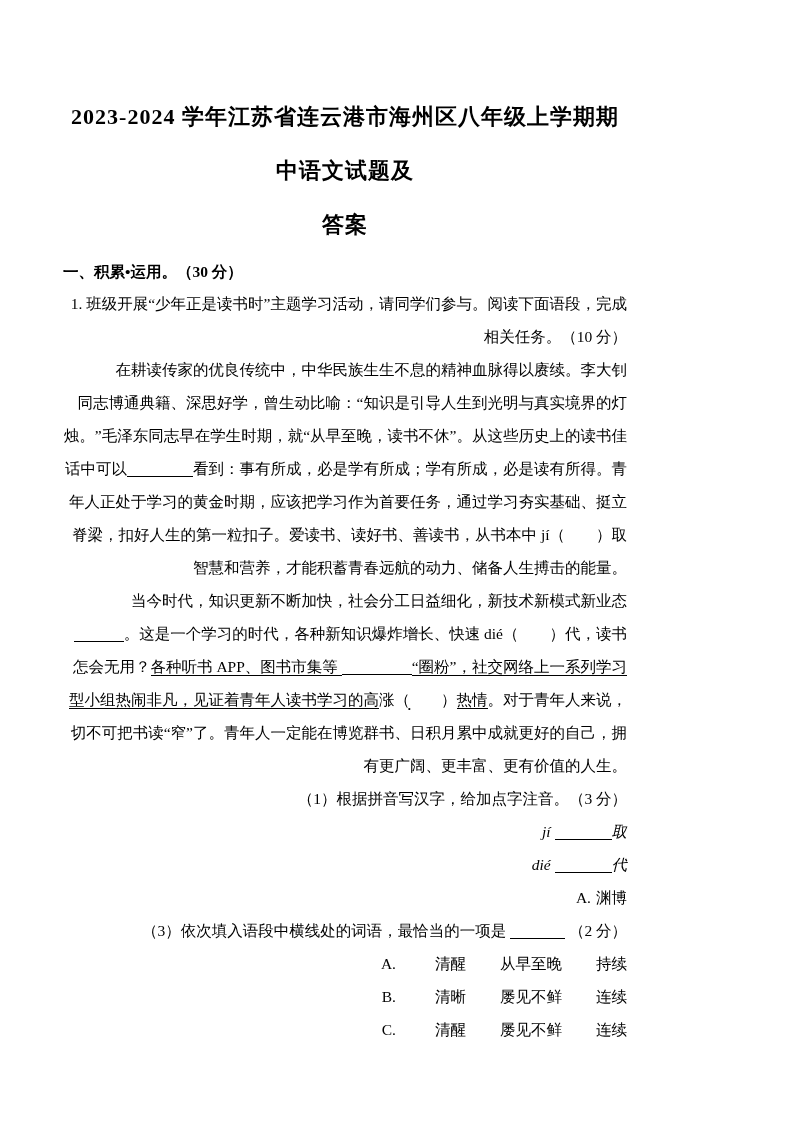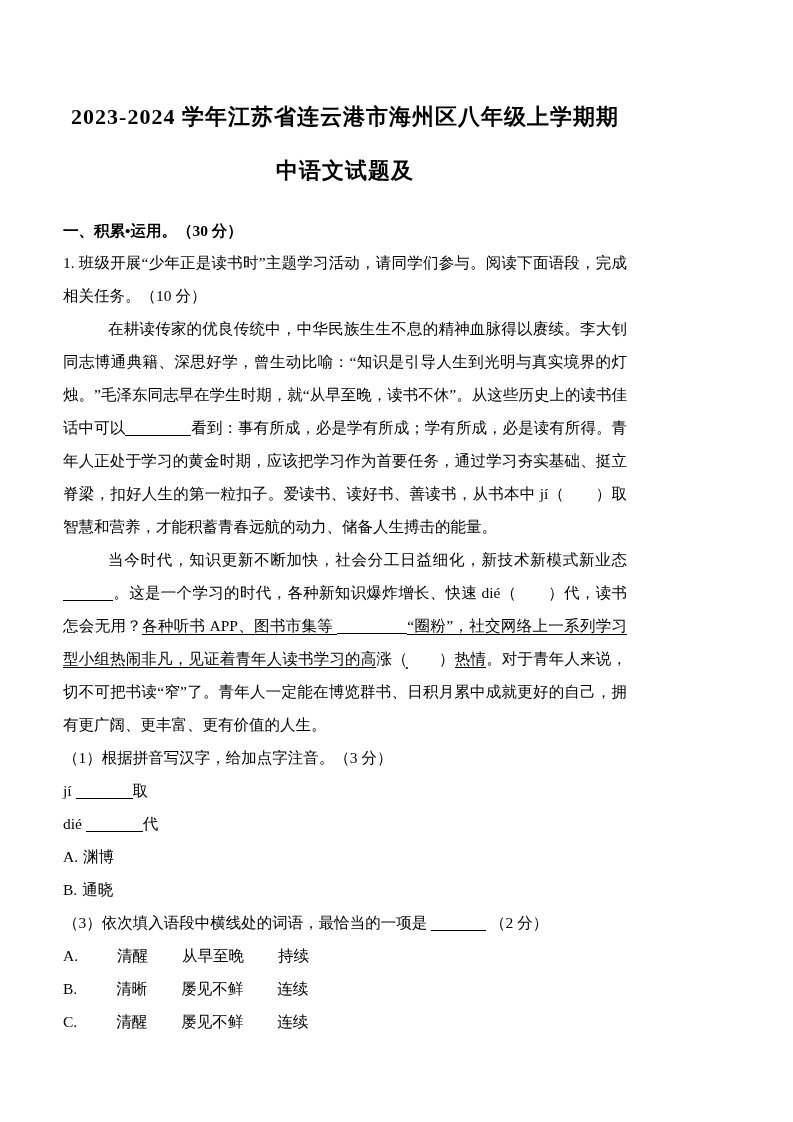--- a/index.html
+++ b/index.html
@@ -9,30 +9,30 @@
     padding:90px 62px 0 63px;
     font-family:"Liberation Serif","DejaVu Serif",serif;
     overflow:hidden;
   }
   h1.title{
     margin:0;padding:0;
     font-size:22px;font-weight:bold;text-align:center;
     line-height:54px;letter-spacing:1px;
   }
   h2.section{
-    margin:18px 0 0 0;padding:0;
+    margin:5px 0 0 0;padding:0;
     font-size:15.5px;font-weight:bold;line-height:30px;
   }
   .content{font-size:15.5px;line-height:33px;}
-  .content p{margin:0;padding:0;}
+  .content p{margin:0;padding:0;text-align:right;}
   .para{text-align:justify;}
   .indent{text-indent:2.9em;}
   .stem{text-align:justify;}
   .sub{padding-left:15px;}
-  .ansline{padding-left:23px;}
+  .ansline{padding-left:23px;font-style:italic;}
   .opt{padding-left:21px;}
   .opt .label{margin-right:5px;}
   .opt3 .w{margin-left:34px;}
   .opt3 .w:first-of-type{margin-left:5px;}
   .blank{
     display:inline-block;height:14px;
     border-bottom:1px solid #000;margin-bottom:-3px;
   }
   .u{border-bottom:1px solid #000;}
   .dot{position:relative;}
@@ -41,20 +41,21 @@
     top:100%;margin-top:-3px;font-size:9px;line-height:1;
   }
 </style>
 </head>
 <body>
 
 <div class="page">
 
   <h1 class="title">
     <div>2023-2024 学年江苏省连云港市海州区八年级上学期期中语文试题及</div>
+    <div>答案</div>
   </h1>
 
   <h2 class="section">一、积累•运用。（30 分）</h2>
 
   <div class="content">
 
     <p class="stem">1. 班级开展“少年正是读书时”主题学习活动，请同学们参与。阅读下面语段，完成相关任务。（10 分）</p>
 
     <p class="para indent"><span>在耕读传家的优良传统中，中华民族生生不息的精神血脉得以赓续。李大钊同志博通典籍、深思好学，曾生动比喻：“知识是引导人生到光明与真实境界的灯烛。”毛泽东同志早在学生时期，就“从早至晚，读书不休”。从这些历史上的读书佳话中可以</span><span class="blank" style="width: 66px;"></span><span>看到：事有所成，必是学有所成；学有所成，必是读有所得。青年人正处于学习的黄金时期，应该把学习作为首要任务，通过学习夯实基础、挺立脊梁，扣好人生的第一粒扣子。爱读书、读好书、善读书，从书本中 jí（　　）取智慧和营养，才能积蓄青春远航的动力、储备人生搏击的能量。</span></p>
 
@@ -64,23 +65,20 @@
 
     <p class="ansline"><span>jí </span><span class="blank" style="width: 57px;"></span><span>取</span></p>
 
     <p class="ansline"><span>dié </span><span class="blank" style="width: 57px;"></span><span>代</span></p>
 
 
 
     <p class="opt">
       <span class="label">A.</span><span>渊博</span>
     </p>
-    <p class="opt">
-      <span class="label">B.</span><span>通晓</span>
-    </p>
 
     <p class="sub"><span>（3）依次填入语段中横线处的词语，最恰当的一项是 </span><span class="blank" style="width: 55px;"></span><span> （2 分）</span></p>
 
     <p class="opt opt3">
       <span class="label">A.</span><span class="w">清醒</span><span class="w">从早至晚</span><span class="w">持续</span>
     </p>
     <p class="opt opt3">
       <span class="label">B.</span><span class="w">清晰</span><span class="w">屡见不鲜</span><span class="w">连续</span>
     </p>
     <p class="opt opt3">

